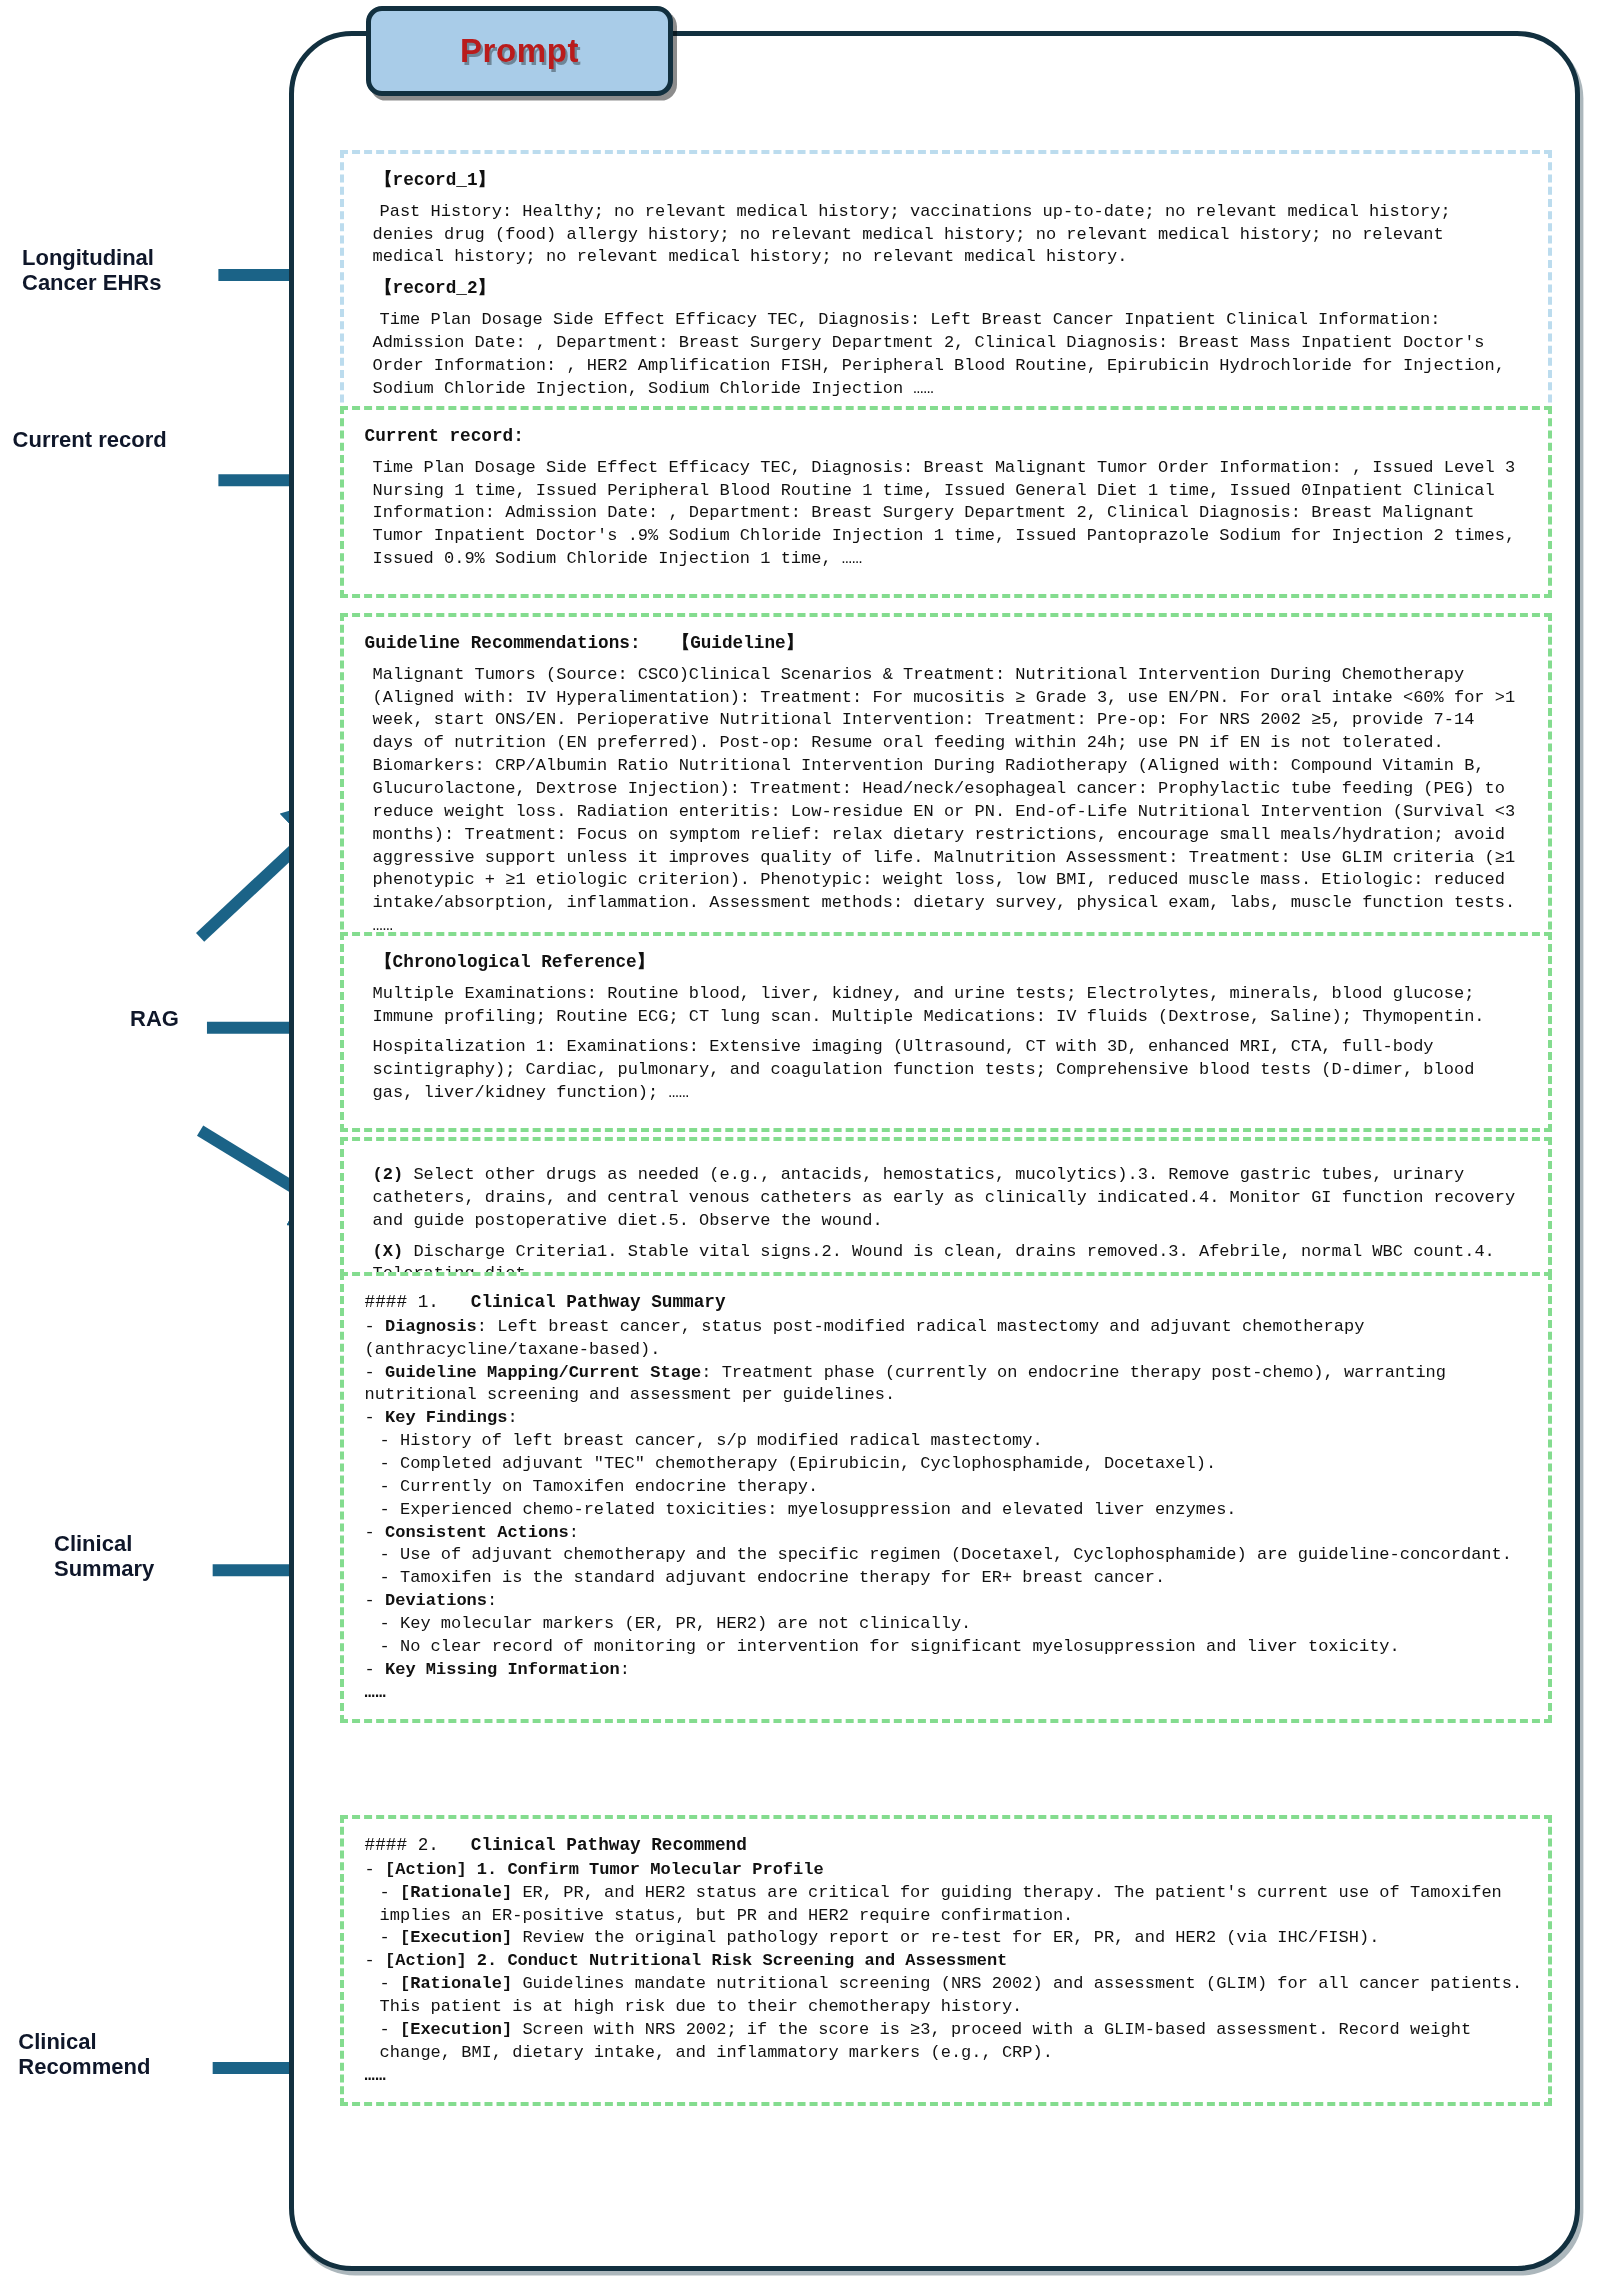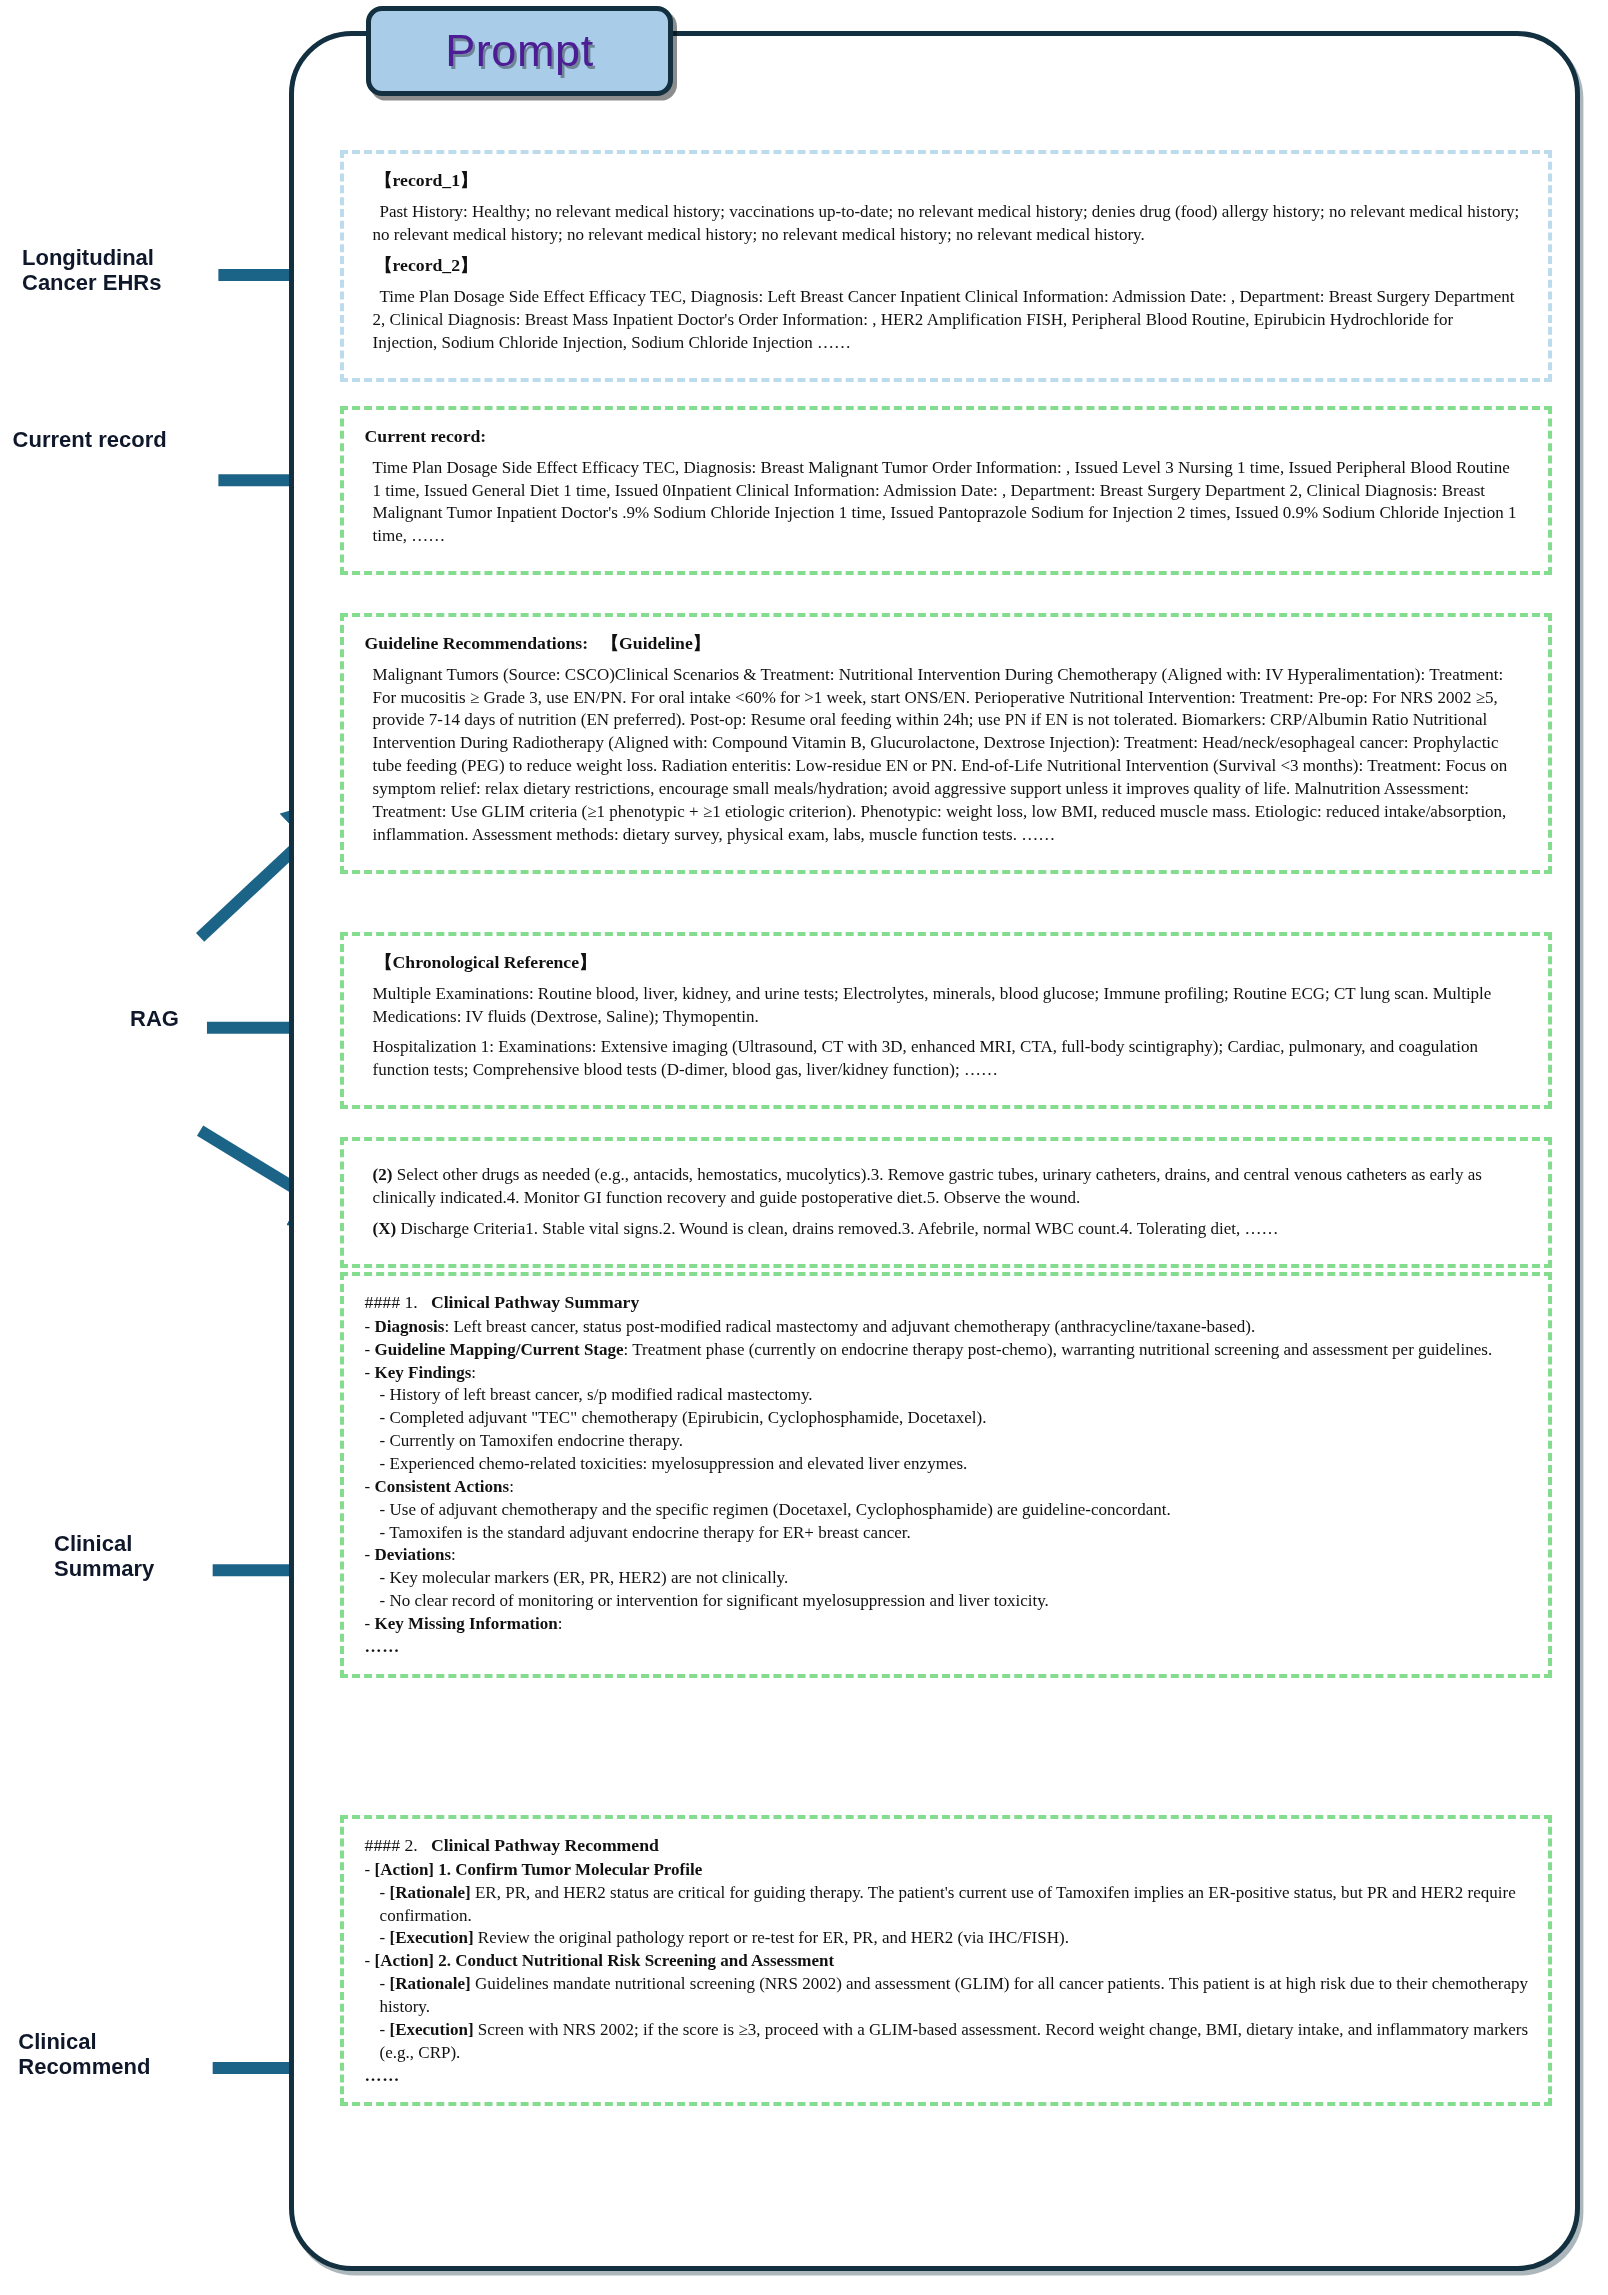--- a/index.html
+++ b/index.html
@@ -13,39 +13,39 @@
   }
 
   
   #prompt-chip{
     position:absolute;left:366px;top:5.7px;width:297px;height:80px;
     background:#a9cce8;border:5.1px solid #12303f;border-radius:16px;
     display:flex;align-items:center;justify-content:center;z-index:5;
     box-shadow:4px 4.6px 0 rgba(0,0,0,0.45);
   }
   #prompt-chip .lbl{
-    font-size:45px;font-weight:normal;color:#4c1d95;letter-spacing:0.6px;
+    font-size:33px;font-weight:bold;color:#b91c1c;letter-spacing:0.6px;
     text-shadow:2.3px 2.9px 0 rgba(0,0,0,0.35);
   }
 
   
   .side-label{
     position:absolute;color:#0f172a;font-weight:bold;font-size:22px;
     line-height:1.12;text-align:left;
   }
   .side-label.center{text-align:center;}
 
   
   #arrow-layer{position:absolute;left:0;top:0;width:1608px;height:2295px;pointer-events:none;}
 
   
   .panel{
     position:absolute;left:340px;background:#fff;box-sizing:border-box;
     padding:15px 19.4px 15px 20.6px;
-    font-family:Liberation Serif, serif;
+    font-family:Liberation Mono, monospace;
   }
   .panel.blue{border:4px dashed #bcdcee;}
   .panel.green{border:4px dashed #84dc8f;}
 
   .panel .hd{
     font-size:17.7px;font-weight:bold;color:#111;margin:0 0 1.1px 10.3px;
     line-height:1.34;
   }
   .panel .hd.nomargin{margin-left:0;}
   .panel p{

